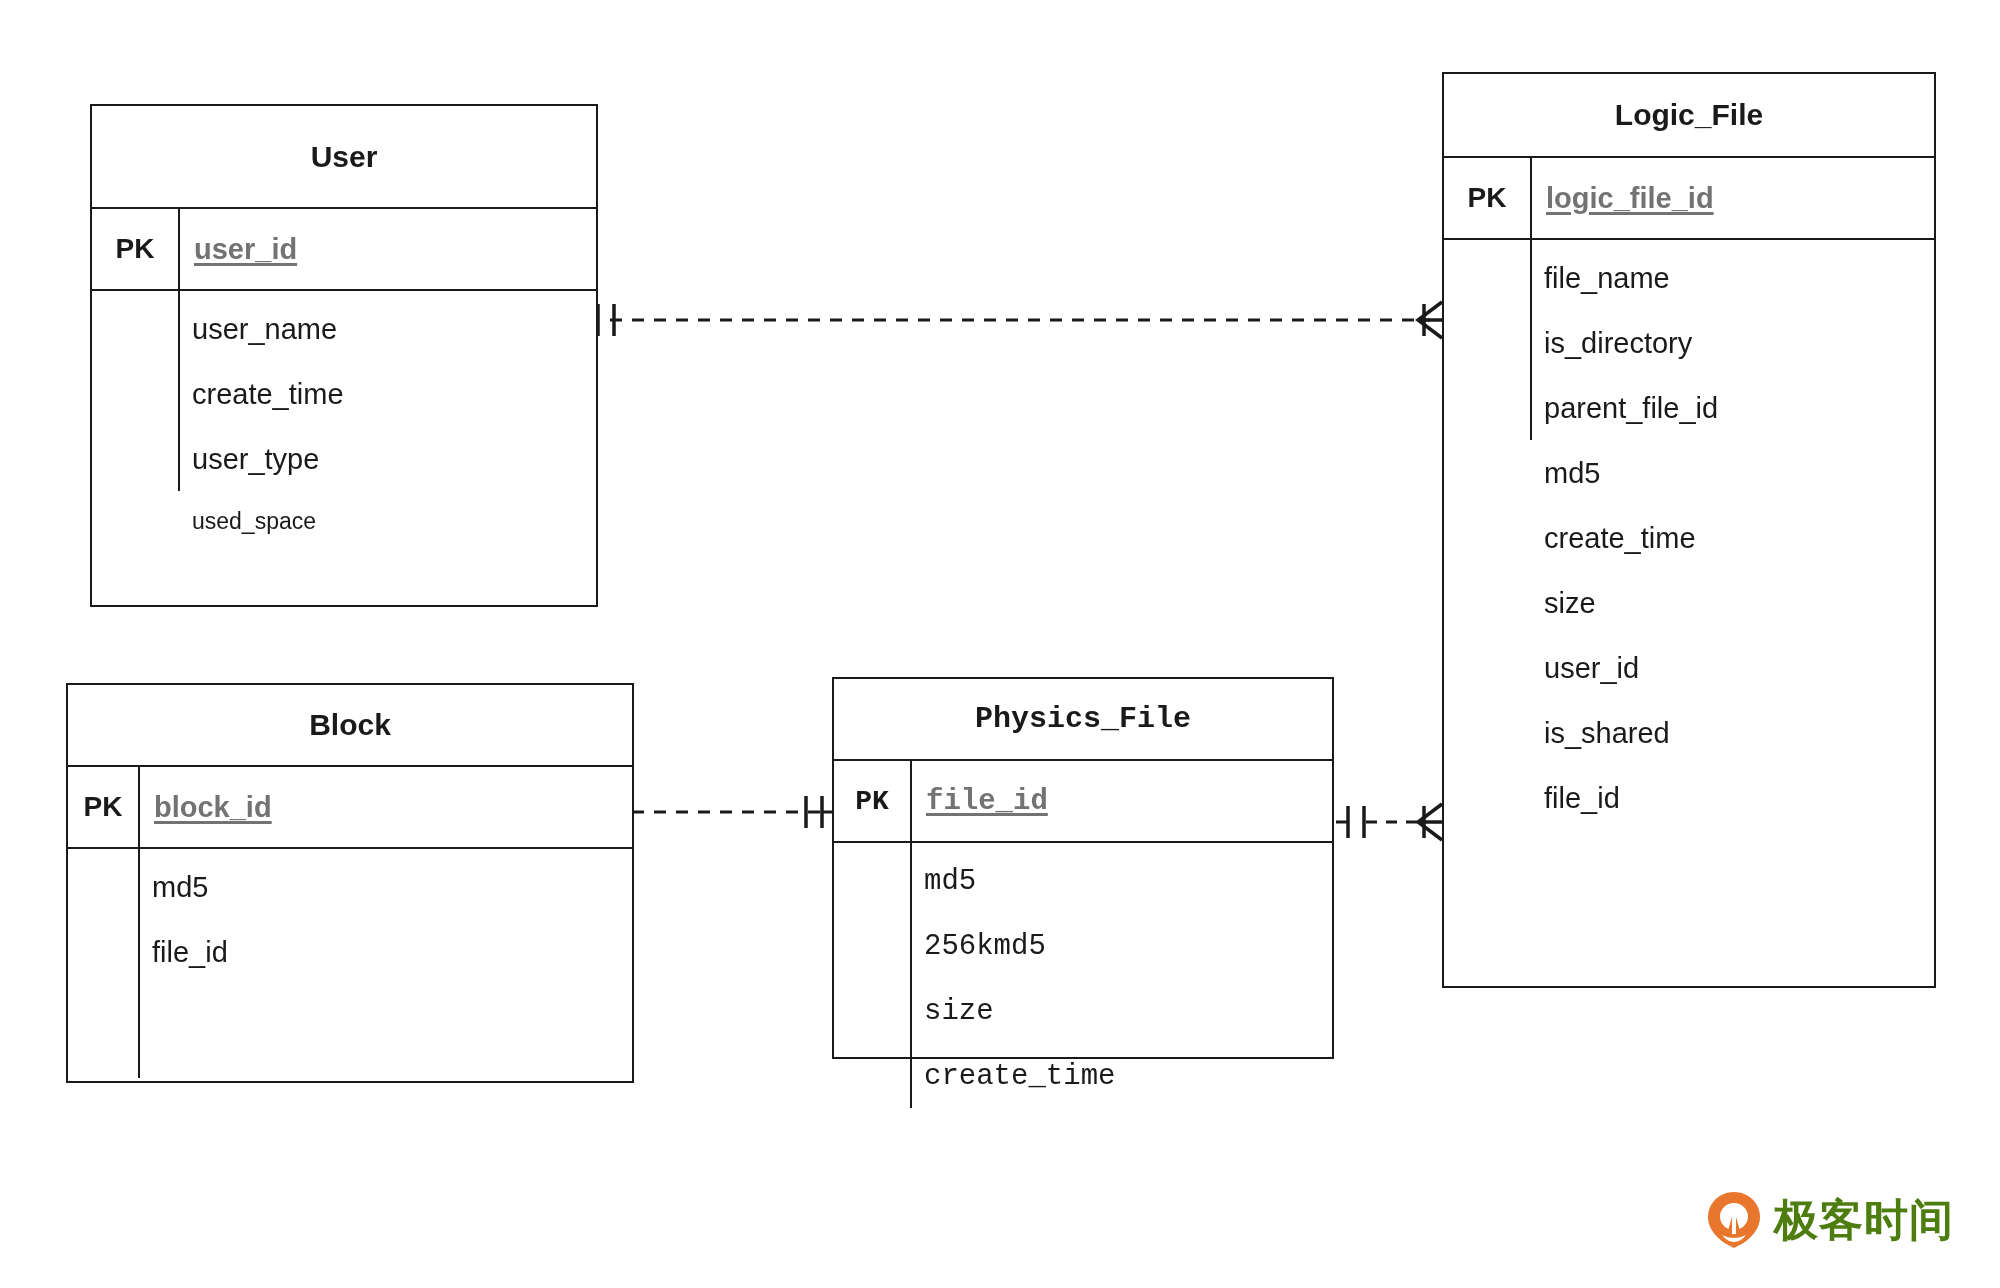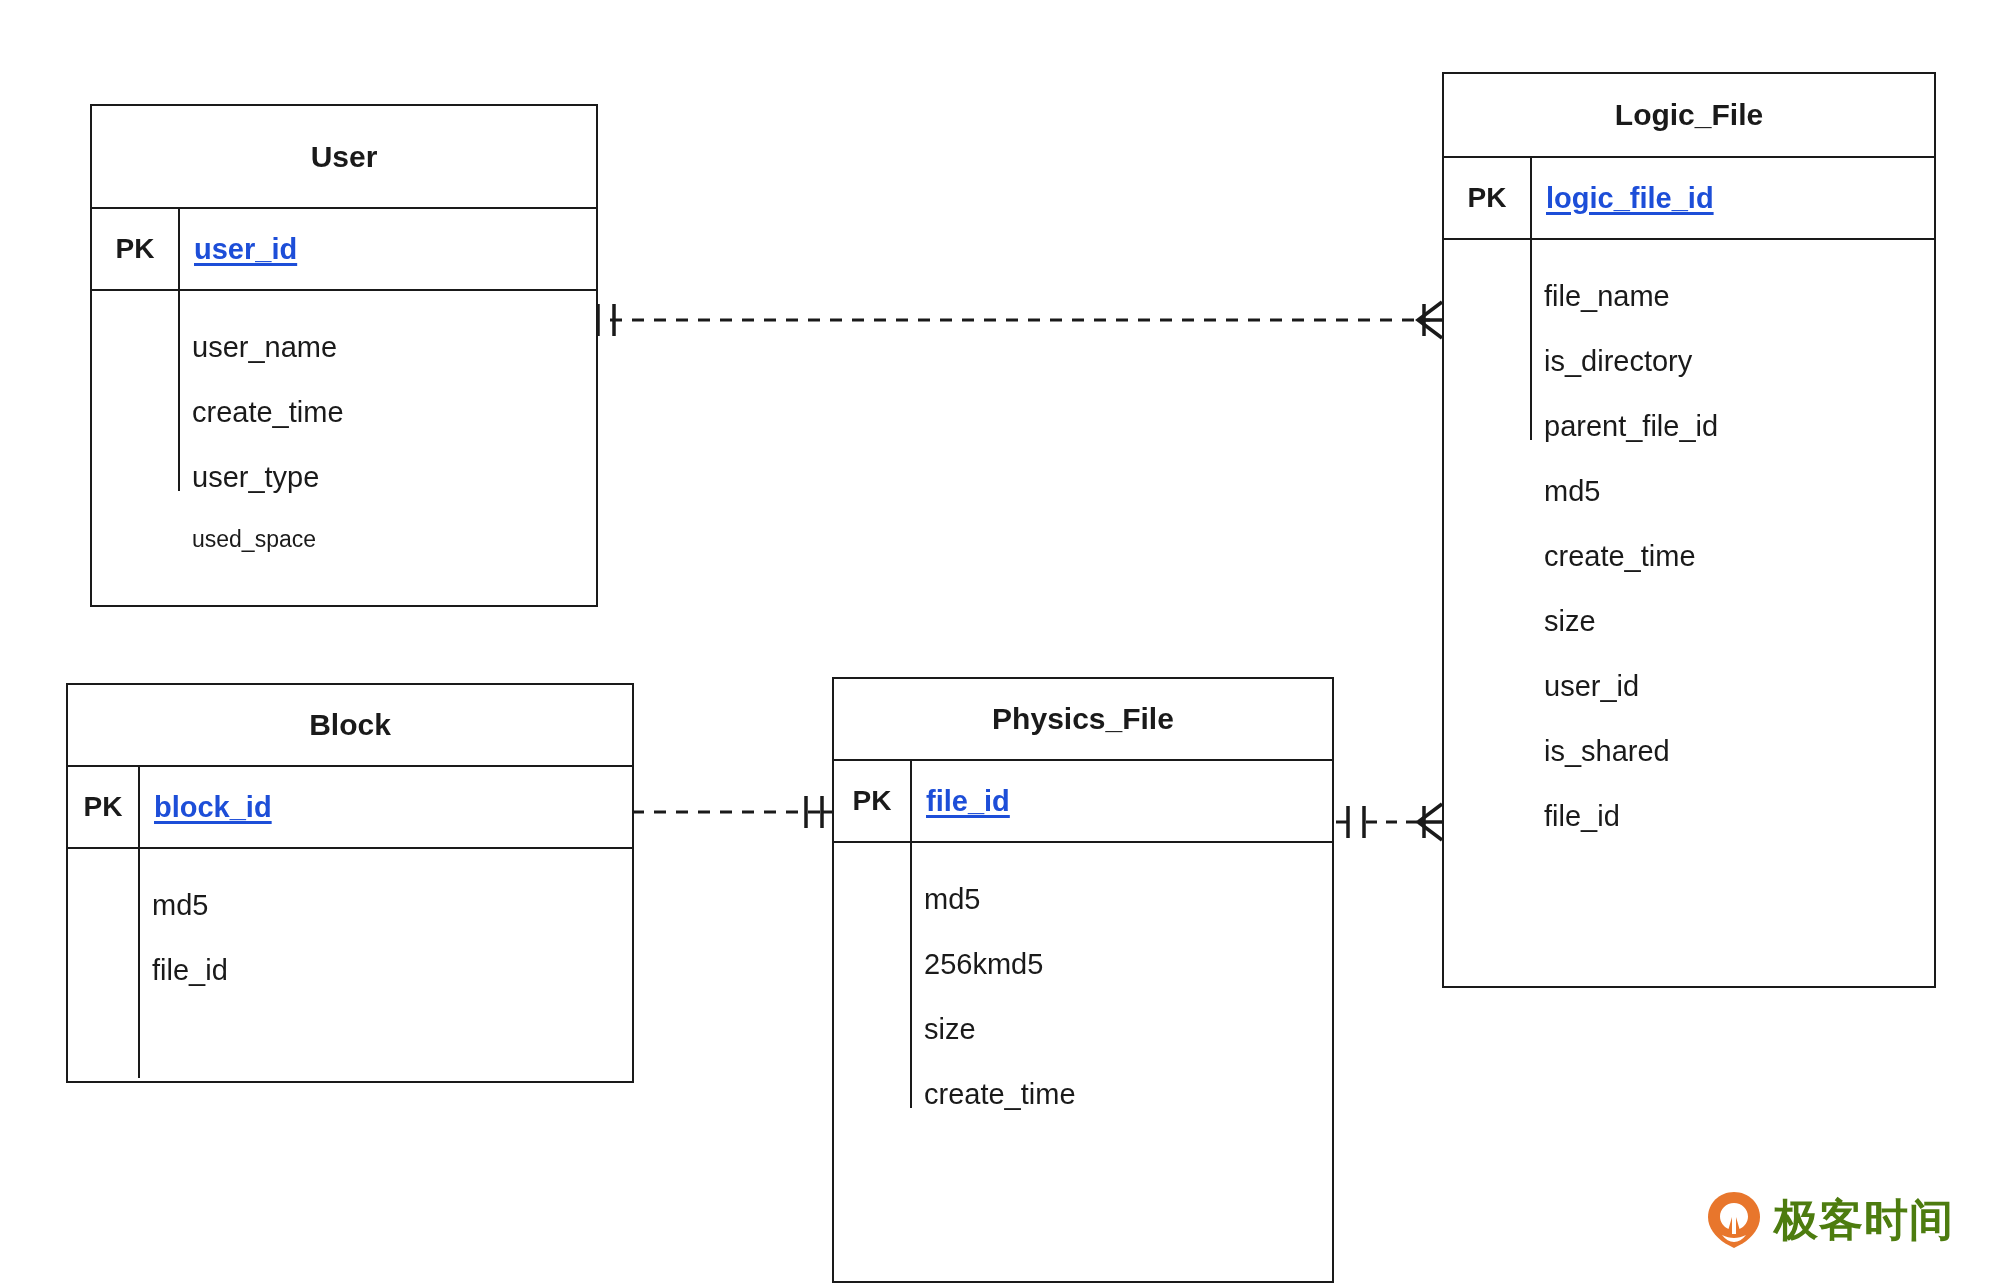--- a/index.html
+++ b/index.html
@@ -47,42 +47,41 @@
     color: #1a1a1a;
     display: flex;
     align-items: center;
     justify-content: center;
     height: 100%;
     border-right: 2.5px solid #1a1a1a;
     flex: 0 0 auto;
   }
   .pk-name {
     font-weight: bold;
-    color: #1d4ed8;
+    color: #737373;
     text-decoration: underline;
     text-underline-offset: 4px;
     text-decoration-thickness: 2.5px;
     padding-left: 14px;
   }
   .attr-body {
     position: relative;
     box-sizing: border-box;
     width: 100%;
   }
   .attr-divider {
     position: absolute;
     top: 0;
     width: 0;
     border-left: 2.5px solid #1a1a1a;
   }
   .attr {
     position: absolute;
     color: #1a1a1a;
     white-space: nowrap;
-    margin-top: 18px;
   }
 
   
   .link-layer {
     position: absolute;
     left: 0;
     top: 0;
     width: 2000px;
     height: 1288px;
     pointer-events: none;
@@ -193,21 +192,21 @@
       <div class="pk-tag" style="width:72px; font-size:28px;">PK</div>
       <div class="pk-name" style="font-size:29px;">block_id</div>
     </div>
     <div class="attr-body" style="height:229px;">
       <div class="attr-divider" style="left:69.5px; height:229px;"></div>
       <div class="attr" style="left:84px; top:22px; font-size:29px;">md5</div>
       <div class="attr" style="left:84px; top:87px; font-size:29px;">file_id</div>
     </div>
   </div>
 
-  <div class="entity" style="left:832px; top:677px; width:502px; height:606px;">
+  <div class="entity" style="left:832px; top:677px; width:502px; height:382px;font-family:Liberation Mono, monospace;">
     <div class="entity-title" style="height:82px; font-size:30px;">Physics_File</div>
     <div class="pk-row" style="height:82px;">
       <div class="pk-tag" style="width:78px; font-size:28px;">PK</div>
       <div class="pk-name" style="font-size:29px;">file_id</div>
     </div>
     <div class="attr-body" style="height:365px;">
       <div class="attr-divider" style="left:75.5px; height:265px;"></div>
       <div class="attr" style="left:90px; top:22px; font-size:29px;">md5</div>
       <div class="attr" style="left:90px; top:87px; font-size:29px;">256kmd5</div>
       <div class="attr" style="left:90px; top:152px; font-size:29px;">size</div>

